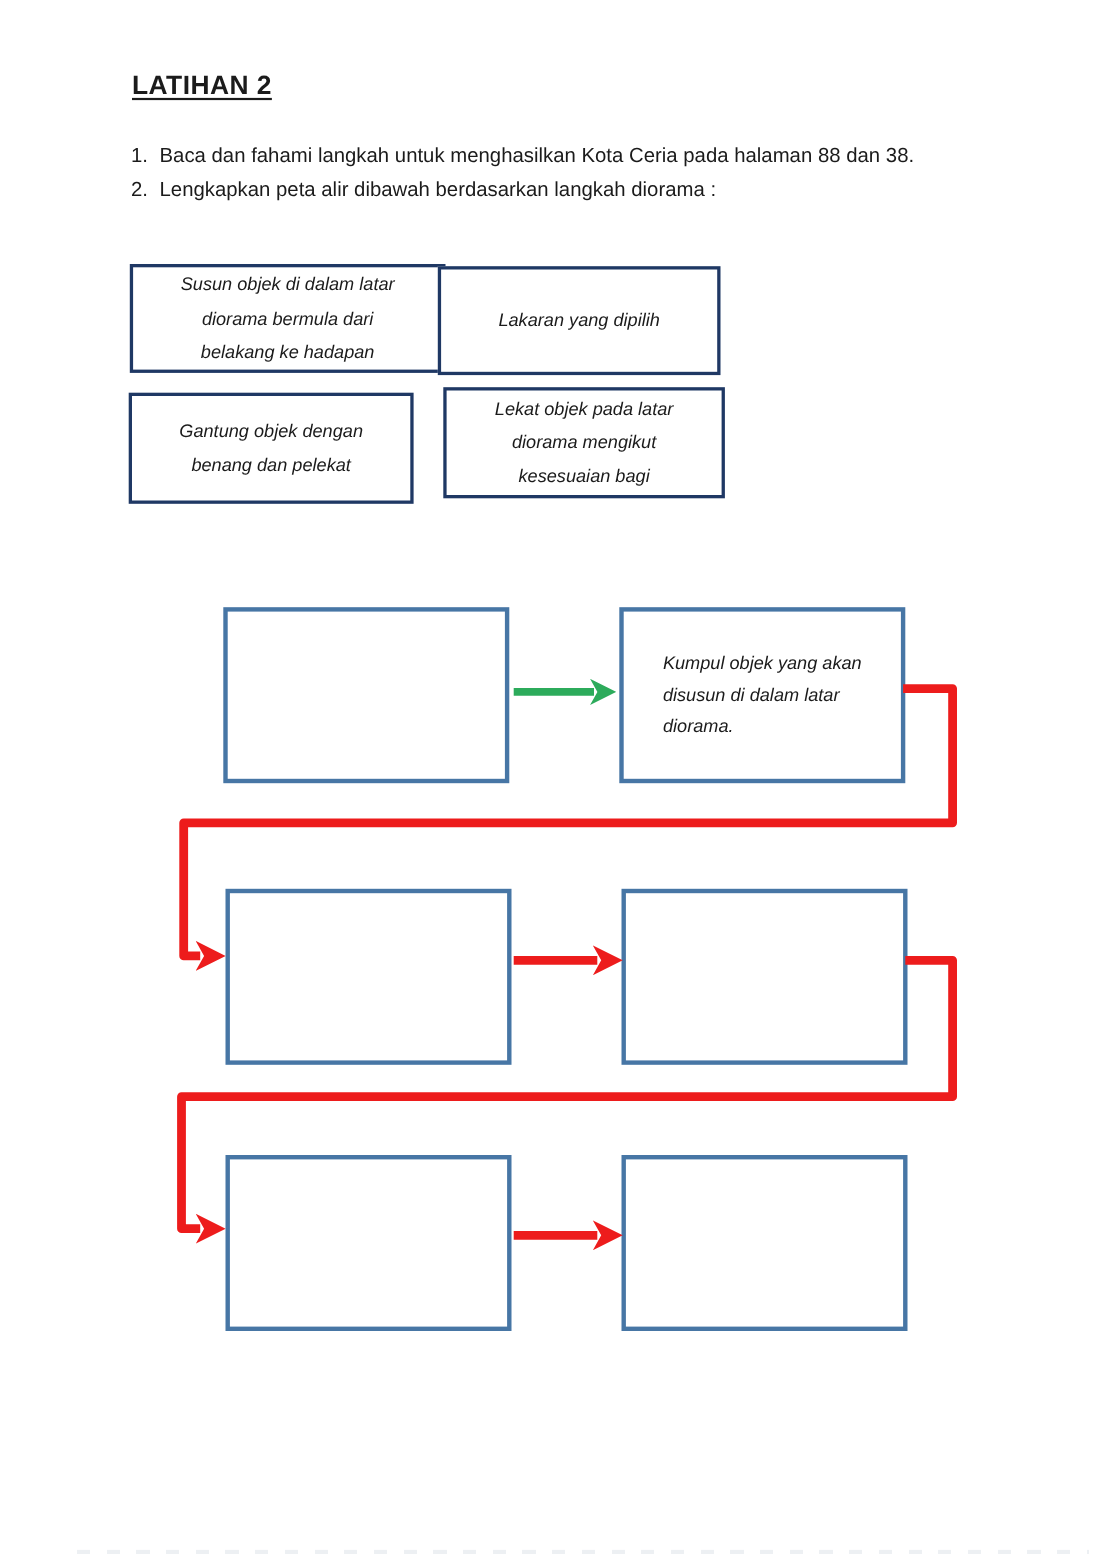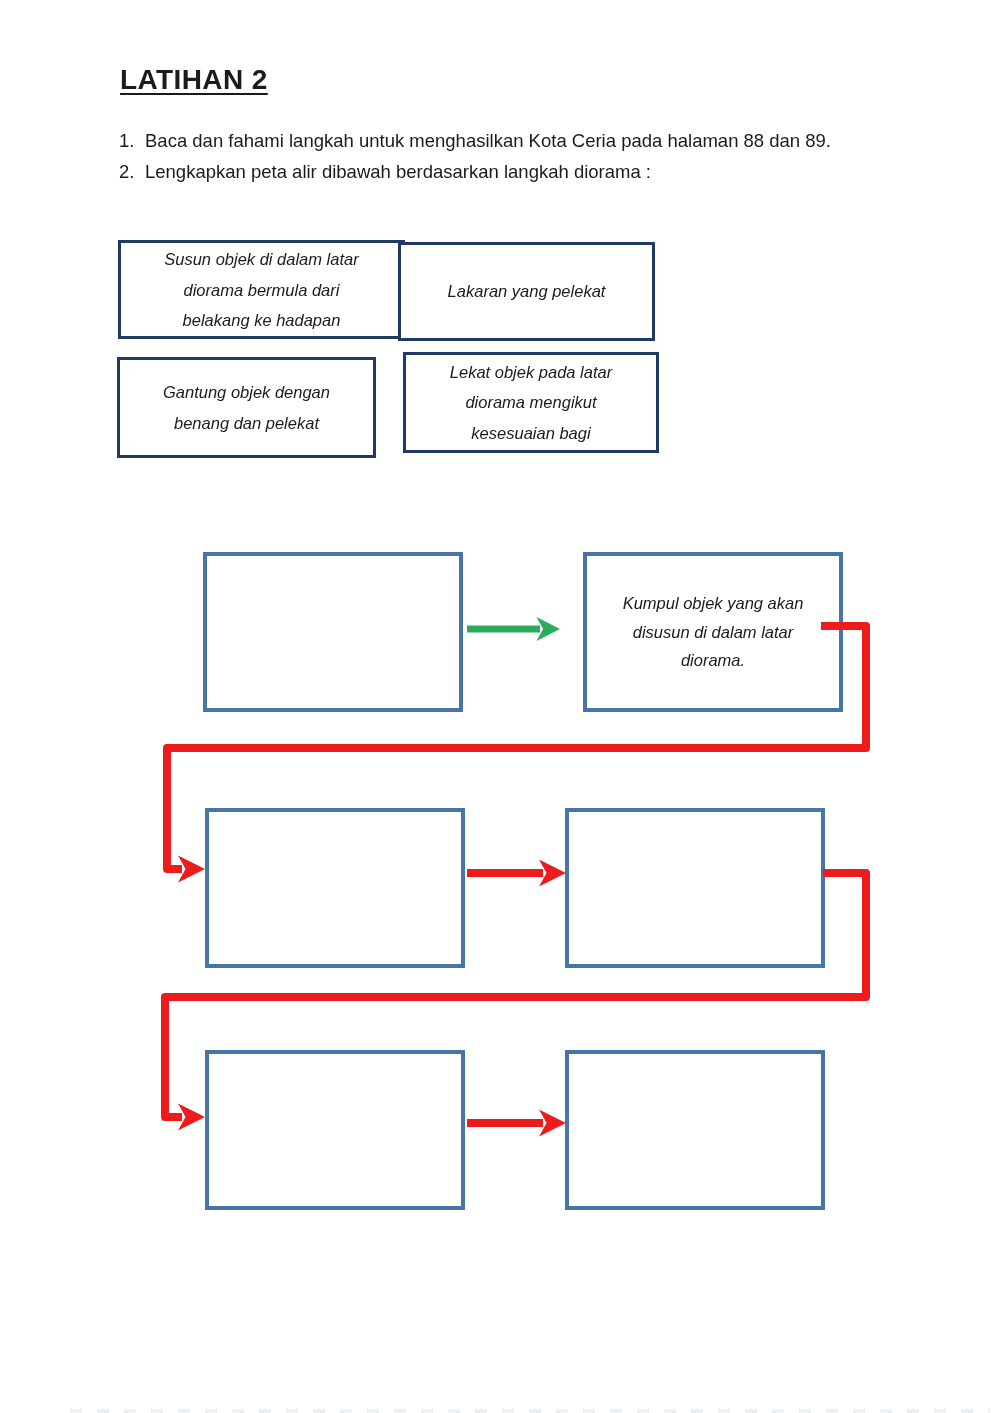--- a/index.html
+++ b/index.html
@@ -11,21 +11,21 @@
     overflow: hidden;
     font-family: "Liberation Sans", sans-serif;
     color: var(--ink, #1b1b1b);
   }
 
   
   .title {
     position: absolute;
     left: 120px;
     top: 64px;
-    font-size: 28px;
+    font-size: 24px;
     font-weight: bold;
     letter-spacing: 0.4px;
     text-decoration: underline;
     text-decoration-thickness: 2px;
     text-underline-offset: 4px;
   }
 
   
   .instructions {
     position: absolute;
@@ -62,27 +62,25 @@
   .flow-box {
     position: absolute;
     border: 4px solid var(--steel, #4776a5);
     background: #ffffff;
     box-sizing: border-box;
   }
   .flow-box.filled {
     display: flex;
     align-items: center;
     justify-content: center;
-    text-align: center;
     font-style: italic;
     font-size: 16.5px;
     line-height: 1.75;
     white-space: pre-line;
     padding: 4px 4px;
-    margin-left: 20px;
   }
   .flow-a { left: 203px; top: 552px; width: 260px; height: 160px; }
   .flow-b { left: 563px; top: 552px; width: 260px; height: 160px; }
   .flow-c { left: 205px; top: 808px; width: 260px; height: 160px; }
   .flow-d { left: 565px; top: 808px; width: 260px; height: 160px; }
   .flow-e { left: 205px; top: 1050px; width: 260px; height: 160px; }
   .flow-f { left: 565px; top: 1050px; width: 260px; height: 160px; }
 
   
   .connectors {
@@ -110,35 +108,35 @@
 </head>
 <body>
 
 <div class="page">
 
   <div class="title">LATIHAN 2</div>
 
   <div class="instructions">
     <div class="instr">
       <span class="num">1.</span>
-      <span class="txt">Baca dan fahami langkah untuk menghasilkan Kota Ceria pada halaman 88 dan 89.</span>
+      <span class="txt">Baca dan fahami langkah untuk menghasilkan Kota Ceria pada halaman 88 dan 38.</span>
     </div>
     <div class="instr">
       <span class="num">2.</span>
       <span class="txt">Lengkapkan peta alir dibawah berdasarkan langkah diorama :</span>
     </div>
   </div>
 
   <div class="bank-box bank-1">
     <span>Susun objek di dalam latar
 diorama bermula dari
 belakang ke hadapan</span>
   </div>
   <div class="bank-box bank-2">
-    <span>Lakaran yang pelekat</span>
+    <span>Lakaran yang dipilih</span>
   </div>
   <div class="bank-box bank-5">
     <span>Lekat objek pada latar
 diorama mengikut
 kesesuaian bagi</span>
   </div>
   <div class="bank-box bank-4">
     <span>Gantung objek dengan
 benang dan pelekat</span>
   </div>

